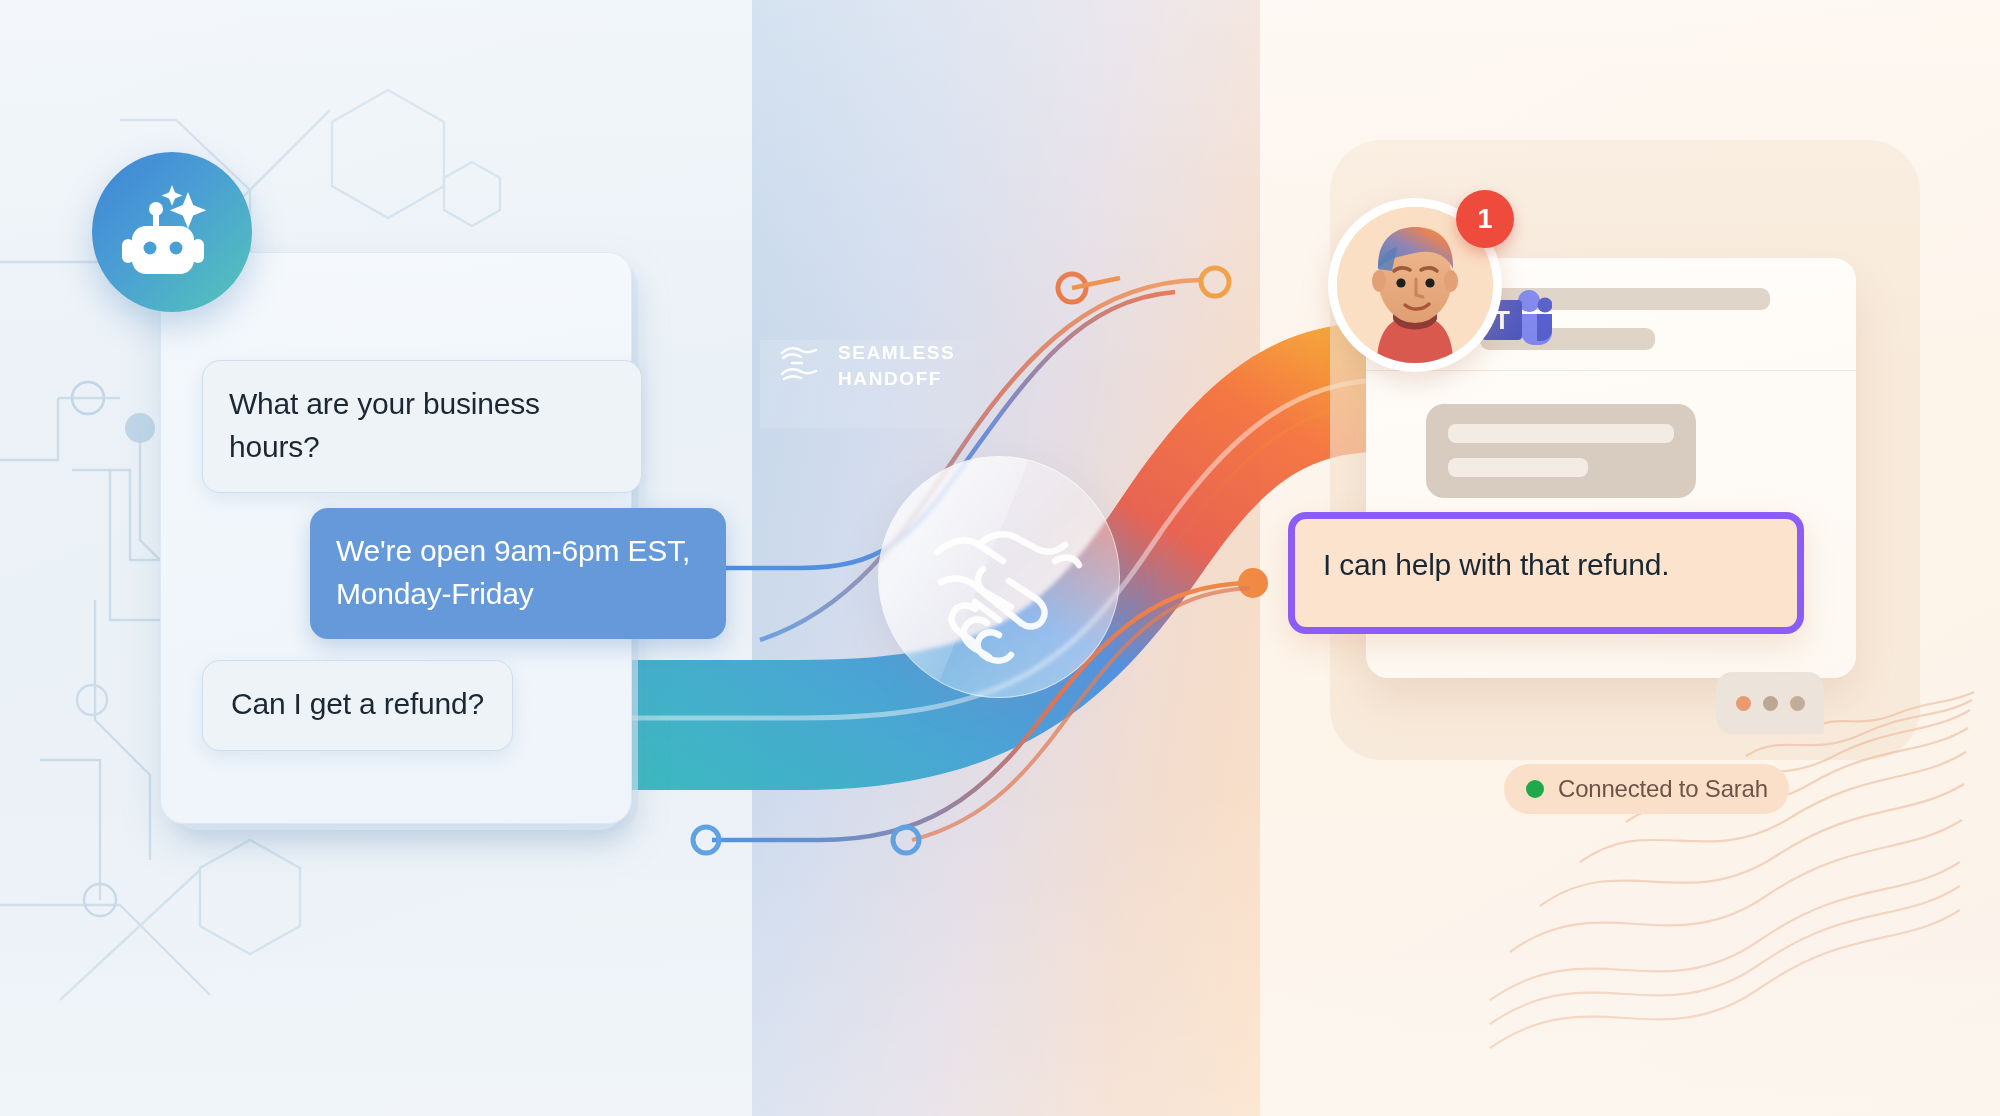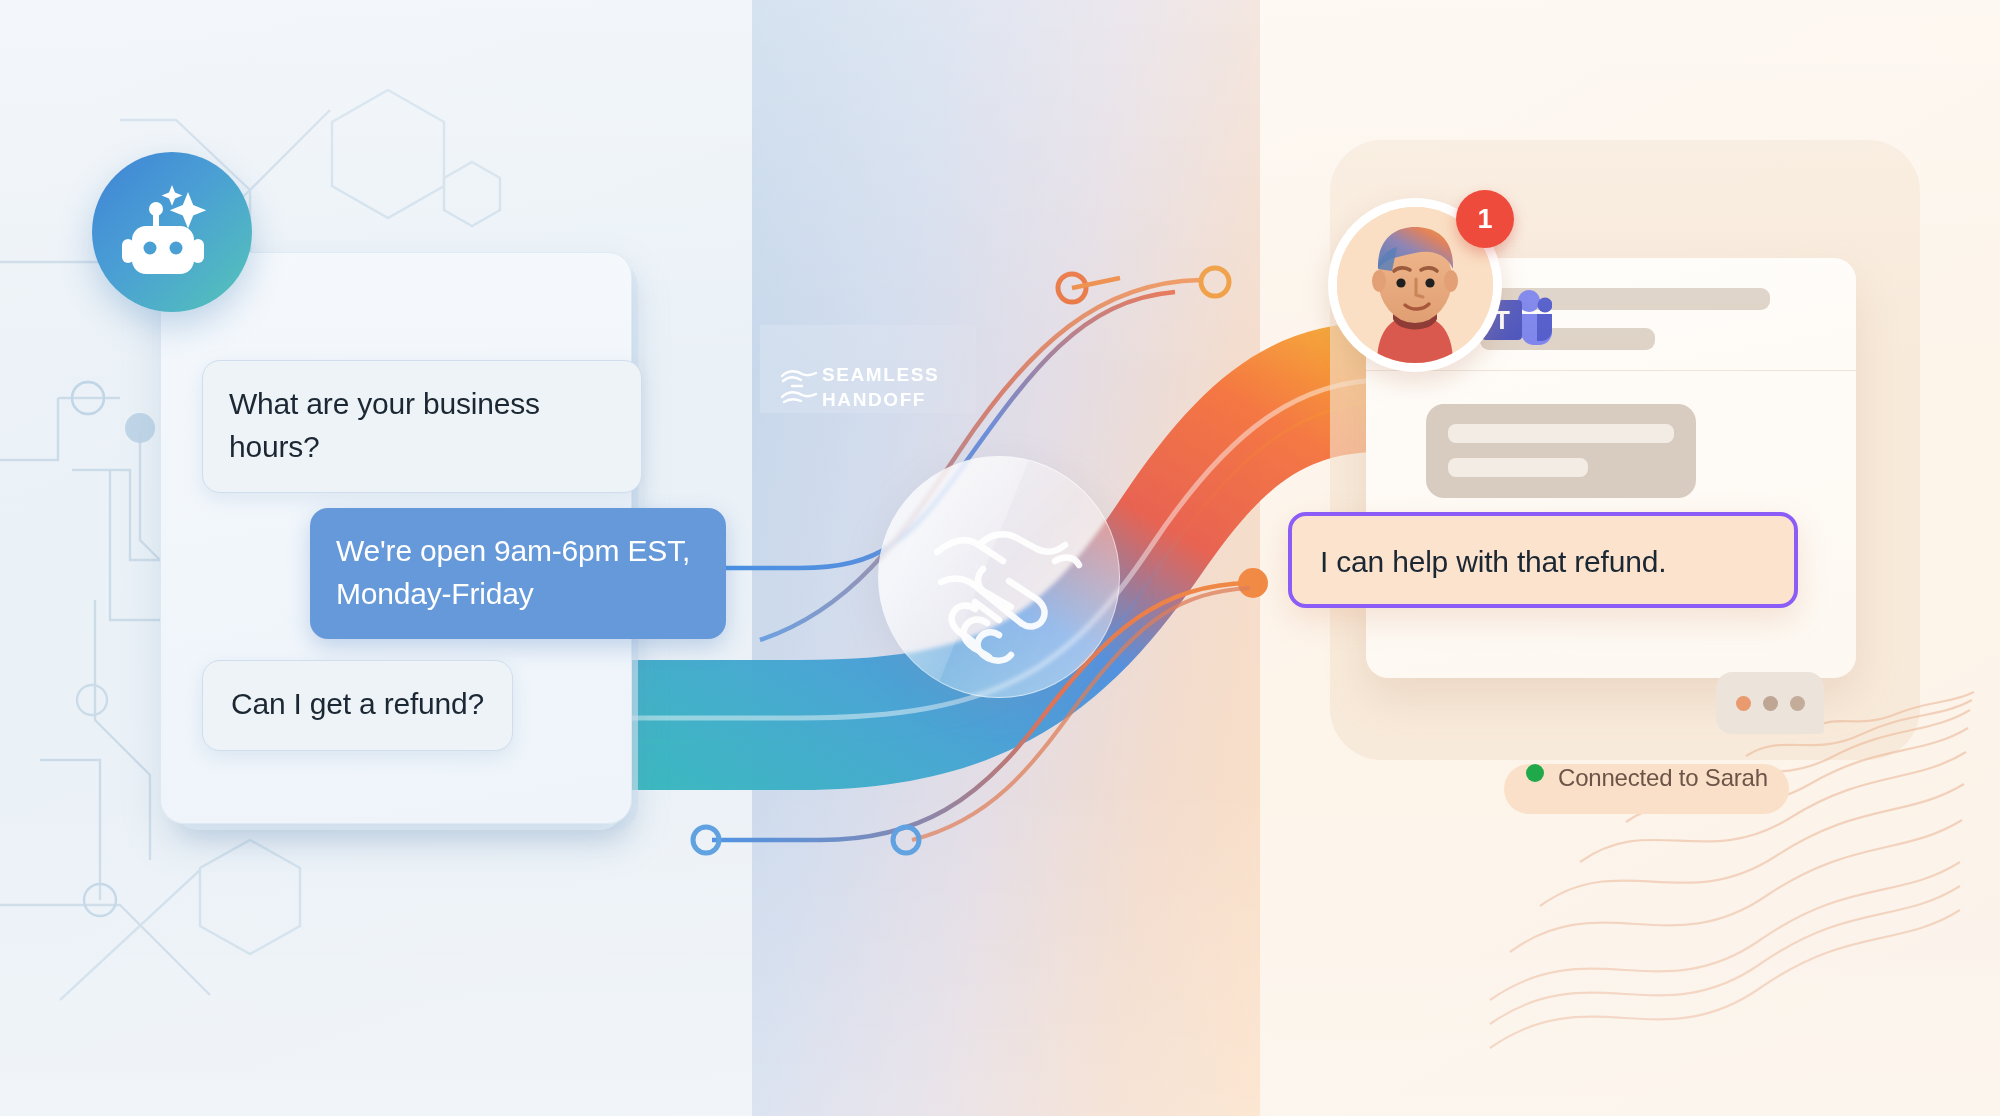--- a/index.html
+++ b/index.html
@@ -46,23 +46,23 @@
   .bub-user{background:#eef3f8;border:1px solid #cfdded;color:#1b2733;
        box-shadow:0 6px 18px rgba(120,160,200,.18);}
   .bub-bot{background:#6699d9;color:#ffffff;
        box-shadow:0 8px 22px rgba(80,130,195,.30);}
 
   #b1{left:202px;top:360px;width:386px;padding:22px 26px 24px;}
   #b2{left:310px;top:508px;width:364px;padding:22px 26px 24px;border-radius:18px;}
   #b3{left:202px;top:660px;width:auto;padding:22px 28px 24px;}
 
   
-  .handoff{position:absolute;left:760px;top:325px;width:216px;height:88px;
+  .handoff{position:absolute;left:760px;top:340px;width:216px;height:88px;
     background:linear-gradient(100deg,rgba(255,255,255,.16),rgba(255,255,255,.06));
-    display:flex;align-items:flex-end;padding-left:18px;box-sizing:border-box;z-index:30;}
+    display:flex;align-items:flex-start;gap:16px;padding-left:18px;box-sizing:border-box;z-index:30;}
   .handoff .txt{color:#ffffff;font-size:19px;font-weight:bold;letter-spacing:1.6px;line-height:1.35;}
 
   
   .medal{position:absolute;left:878px;top:456px;width:240px;height:240px;border-radius:50%;
     background:linear-gradient(135deg,rgba(255,255,255,.62) 0%,rgba(255,255,255,.30) 50%,rgba(255,255,255,.52) 100%);
     border:1px solid rgba(255,255,255,.55);
     box-shadow:0 10px 36px rgba(140,150,170,.18);
     backdrop-filter:blur(2px);z-index:35;overflow:hidden;}
   .medal .shine{position:absolute;left:-30%;top:-60%;width:70%;height:220%;
     background:linear-gradient(100deg,rgba(255,255,255,.0),rgba(255,255,255,.55),rgba(255,255,255,0));
@@ -86,33 +86,33 @@
   .av-ring{position:absolute;left:0;top:0;width:174px;height:174px;border-radius:50%;
     background:#ffffff;box-shadow:0 10px 26px rgba(190,140,110,.26);}
   .av-inner{position:absolute;left:9px;top:9px;width:156px;height:156px;border-radius:50%;overflow:hidden;
     background:#fadfc4;}
   .nbadge{position:absolute;left:128px;top:-8px;width:58px;height:58px;border-radius:50%;
     background:#ee4b3c;color:#fff;font-size:27px;font-weight:bold;
     display:flex;align-items:center;justify-content:center;
     box-shadow:0 6px 14px rgba(210,70,55,.35);z-index:70;}
 
   
-  .agent-bub{position:absolute;left:1288px;top:512px;width:446px;padding:24px 28px 20px;
-    border-radius:18px;background:#fbe3ce;border:4px solid #8b5cf6;color:#1b2733;
+  .agent-bub{position:absolute;left:1288px;top:512px;width:446px;padding:24px 28px 40px;
+    border-radius:18px;background:#fbe3ce;border:7px solid #8b5cf6;color:#1b2733;
     font-size:30px;line-height:1.45;letter-spacing:-.2px;
     box-shadow:0 12px 30px rgba(215,145,105,.22);z-index:55;}
 
   
   .typing{position:absolute;left:1716px;top:672px;width:108px;height:62px;
     border-radius:16px 16px 4px 16px;background:#ece3da;z-index:50;}
   .typing i{position:absolute;top:24px;width:15px;height:15px;border-radius:50%;display:block;}
 
   
   .pill{position:absolute;left:1504px;top:764px;width:285px;height:50px;border-radius:25px;
-    background:#fbe0c9;display:flex;gap:14px;padding-left:22px;
+    background:#fbe0c9;display:flex;align-items:center;gap:14px;padding-left:22px;
     box-sizing:border-box;z-index:52;}
   .pill .dot{width:18px;height:18px;border-radius:50%;background:#1fa94a;flex:none;}
   .pill .lab{color:#6c5548;font-size:24px;letter-spacing:-.2px;}
 </style>
 </head>
 <body>
 
 <div id="stage">
 
   <div class="bg-left"></div>

